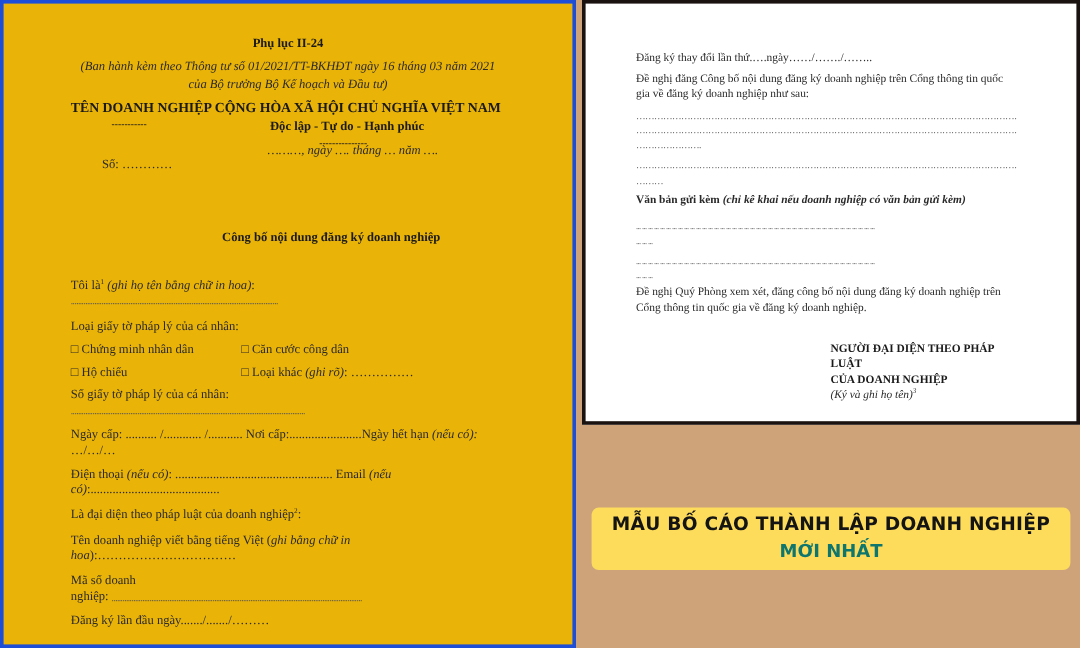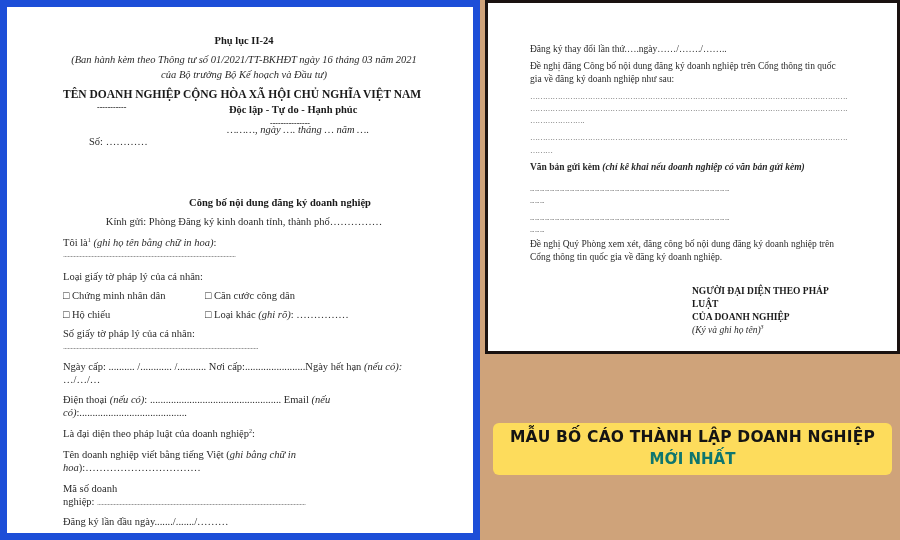--- a/index.html
+++ b/index.html
@@ -1,21 +1,21 @@
 <!DOCTYPE html>
 <html><head>
 <meta charset="utf-8">
 <style>
   * { box-sizing: border-box; margin: 0; padding: 0; }
   html, body { width: 900px; height: 540px; overflow: hidden; }
   body { background: #cfa37a; position: relative; font-family: "Liberation Serif", "DejaVu Serif", serif; color: #222; }
 
   .doc-left {
     position: absolute; left: 0; top: 0; width: 480px; height: 540px;
-    background: #ffffff; border: 7px solid #1d4ed8;
+    background: #eab308; border: 3px solid #1d4ed8;
   }
   .doc-right {
     position: absolute; left: 485px; top: 0; width: 415px; height: 354px;
     background: #fff; border: 3px solid #1a1210;
   }
 
   .t { position: absolute; font-size: 10.5px; line-height: 13px; white-space: nowrap; color: #2a2a2a; }
   .c { text-align: center; }
   .b { font-weight: bold; color: #1a1a1a; }
   .i { font-style: italic; }
@@ -41,21 +41,20 @@
   <div class="t b" style="left:56px;top:81px;font-size:11.5px;">TÊN DOANH NGHIỆP</div>
   <div class="t b" style="left:90px;top:94px;font-size:8px;">-----------</div>
   <div class="t b" style="left:176px;top:81px;font-size:11.5px;">CỘNG HÒA XÃ HỘI CHỦ NGHĨA VIỆT NAM</div>
   <div class="t b" style="left:222px;top:96px;">Độc lập - Tự do - Hạnh phúc</div>
   <div class="t b" style="left:263px;top:110px;font-size:8px;">---------------</div>
 
   <div class="t" style="left:82px;top:128px;">Số: …………</div>
   <div class="t i" style="left:220px;top:116px;">………, ngày …. tháng … năm ….</div>
 
   <div class="t b c" style="left:0;width:546px;top:189px;">Công bố nội dung đăng ký doanh nghiệp</div>
-  <div class="t c" style="left:0;width:474px;top:208px;">Kính gửi: Phòng Đăng ký kinh doanh tỉnh, thành phố……………</div>
 
   <div class="t" style="left:56px;top:229px;">
     <span>Tôi là</span><sup>1</sup>
     <span class="i">(ghi họ tên bằng chữ in hoa)</span><span>:</span>
   </div>
   <div class="t dots" style="left:56px;top:241px;width:228px;font-size:8px;">...................................................................................................................</div>
 
   <div class="t" style="left:56px;top:263px;">Loại giấy tờ pháp lý của cá nhân:</div>
   <div class="t" style="left:56px;top:282px;">□ Chứng minh nhân dân</div>
   <div class="t" style="left:198px;top:282px;">□ Căn cước công dân</div>

